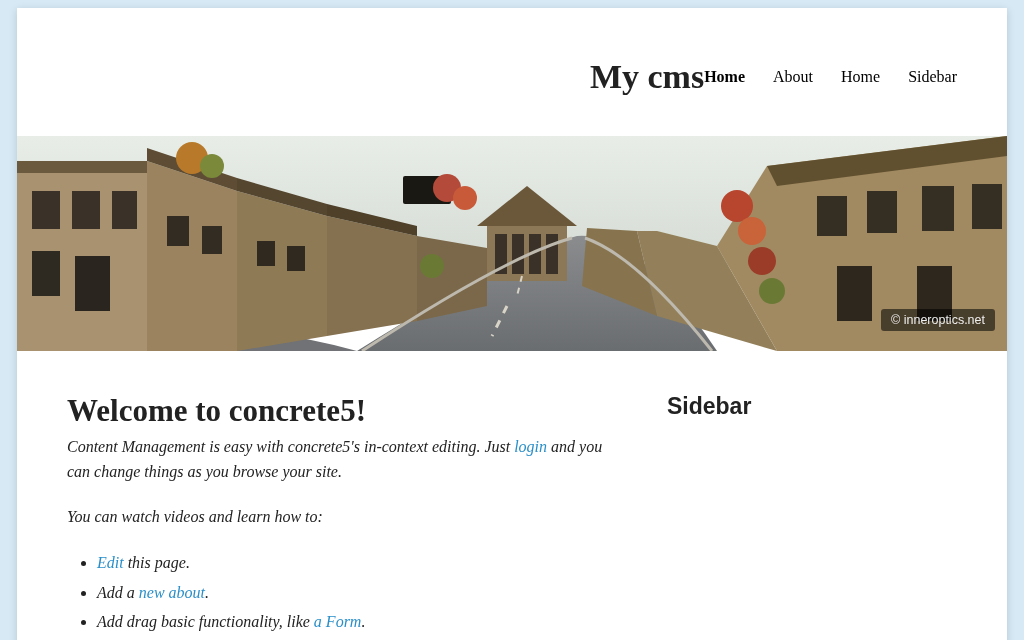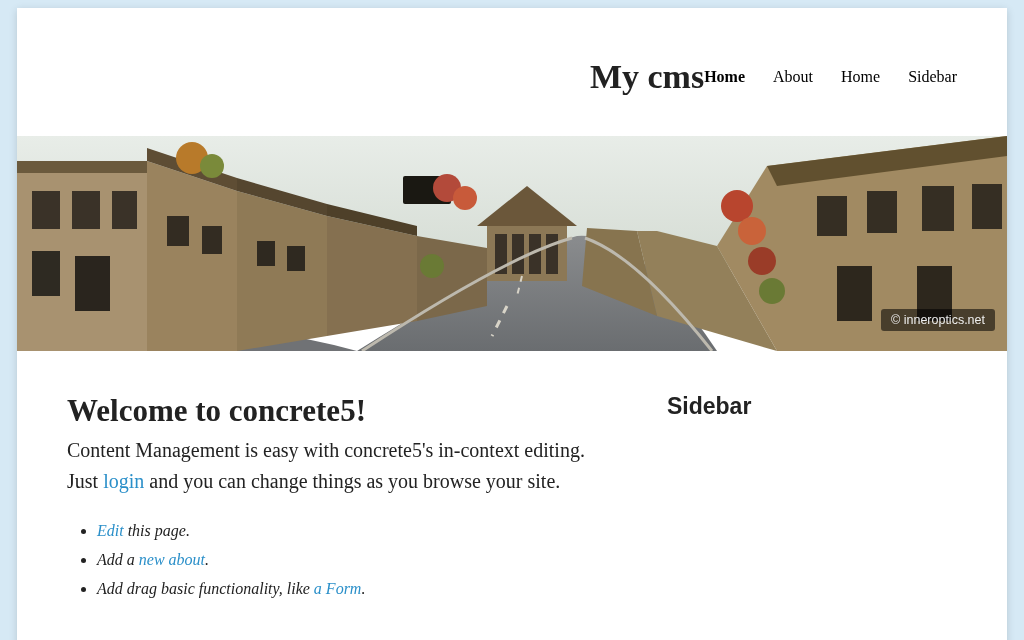--- a/index.html
+++ b/index.html
@@ -58,23 +58,24 @@
     padding: 42px 50px 30px 50px;
     gap: 60px;
   }
   .main { flex: 1 1 auto; max-width: 540px; }
   .main h1 {
     font-size: 31px;
     font-weight: bold;
     margin-bottom: 6px;
   }
   .main p {
-    font-size: 20px;
+    font-size: 16px;
     line-height: 1.55;
     margin-bottom: 20px;
+    font-style: italic;
   }
   .main ul {
     padding-left: 30px;
     font-size: 16px;
     line-height: 1.7;
   }
   .main ul li { margin-bottom: 2px; font-style: italic; }
   .sidebar { width: 290px; flex-shrink: 0; }
   .sidebar h2 {
     font-size: 23px;
@@ -181,20 +182,21 @@
     </svg>
     <div class="hero-credit">© inneroptics.net</div>
   </div>
 
   <div class="content">
     <div class="main">
       <h1>Welcome to concrete5!</h1>
       <p>
         <span>Content Management is easy with concrete5's in-context editing. Just </span><a class="link">login</a><span> and you can change things as you browse your site.</span>
       </p>
+      <p>You can watch videos and learn how to:</p>
       <ul>
         <li><a class="link">Edit</a><span> this page.</span></li>
         <li><span>Add a </span><a class="link">new about</a><span>.</span></li>
         <li><span>Add drag basic functionality, like </span><a class="link">a Form</a><span>.</span></li>
       </ul>
     </div>
     <div class="sidebar">
       <h2>Sidebar</h2>
     </div>
   </div>

